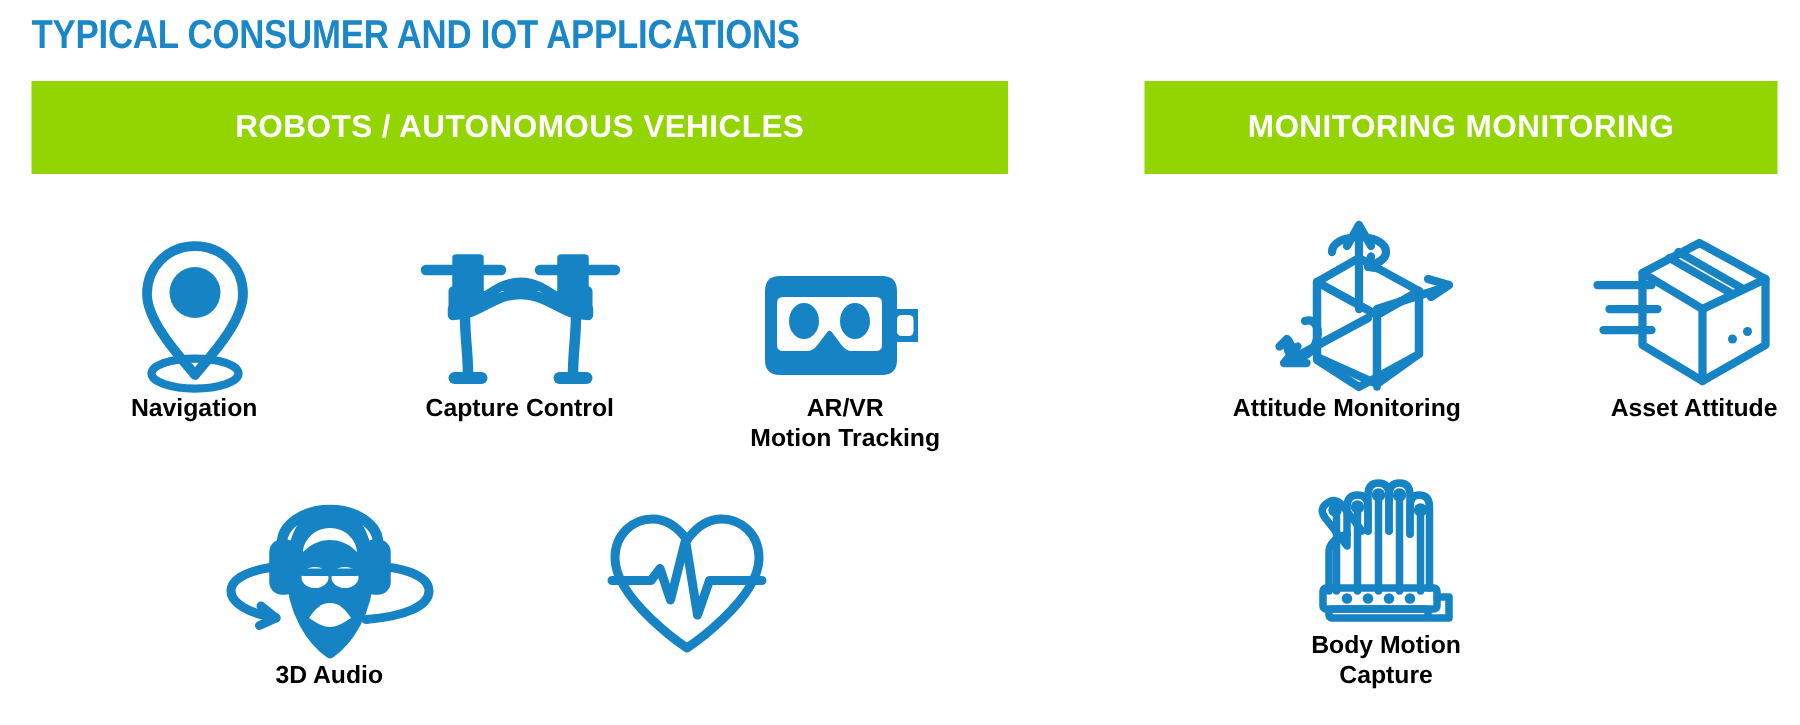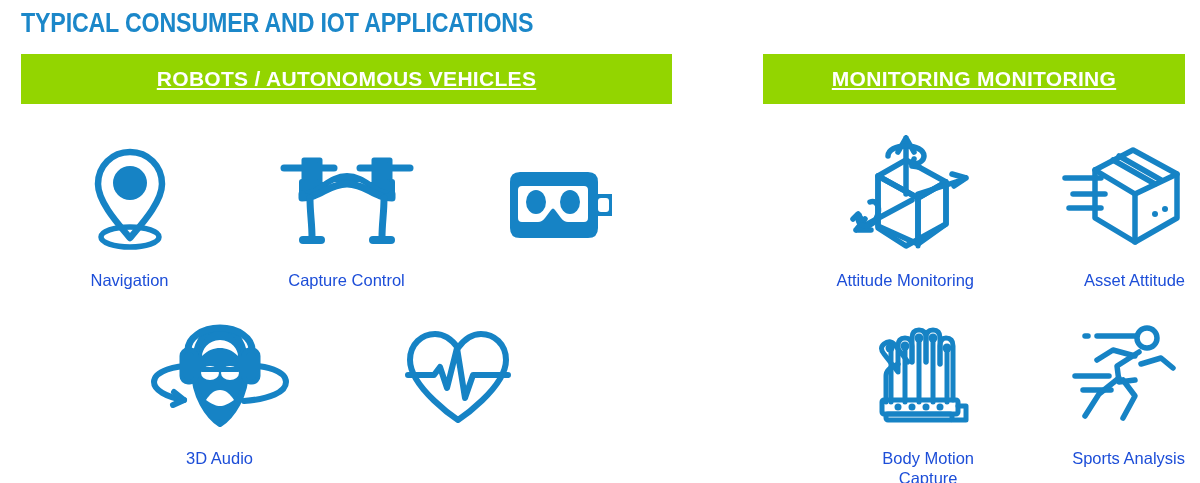--- a/index.html
+++ b/index.html
@@ -31,30 +31,29 @@
 
   
   .column {
     position: absolute;
     top: 54px;
   }
   .column.left  { left: 21px;  width: 651px; }
   .column.right { left: 763px; width: 422px; }
 
   .section-bar {
-    height: 50px;
+    height: 62px;
     background: #93D500;
     color: #ffffff;
     display: flex;
     align-items: center;
     justify-content: center;
     font-size: 21px;
     font-weight: bold;
     letter-spacing: 0.3px;
-    text-decoration: underline;
   }
 
   
   .tile-grid {
     display: flex;
     flex-wrap: wrap;
     margin-top: 0px;
   }
   .tile {
     display: flex;
@@ -63,25 +62,25 @@
     justify-content: flex-start;
     box-sizing: border-box;
   }
   .tile .icon-box {
     display: flex;
     align-items: flex-end;
     justify-content: center;
   }
   .tile .tile-label {
     text-align: center;
-    color: #1d4ed8;
+    color: #000000;
     font-size: 16.5px;
-    font-weight: normal;
+    font-weight: bold;
     line-height: 1.22;
-    margin-top: 20px;
+    margin-top: 0;
     white-space: pre-line;
   }
 
   
   .column.left .tile-grid .tile { width: 217px; }
   .column.left .tile-grid .tile .icon-box { height: 110px; }
 
   
   .column.right .tile-grid .tile { width: 211px; align-items: flex-end; }
   .column.right .tile-grid .tile .icon-box { height: 110px; }
@@ -141,20 +140,22 @@
         <svg width="128" height="86" viewBox="0 0 128 86">
           <path d="M10 18 Q10 8 20 8 L88 8 Q98 8 98 18 L98 30 L112 30 L112 52 L98 52 L98 64
                    Q98 74 88 74 L20 74 Q10 74 10 64 Z" fill="#1683C5"></path>
           <path d="M22 22 L84 22 Q88 22 88 26 L88 54 Q88 58 84 58 L68 58 Q64 58 61 54
                    L55 46 Q53 43 51 46 L45 54 Q42 58 38 58 L22 58 Q18 58 18 54 L18 26 Q18 22 22 22 Z" fill="#ffffff"></path>
           <ellipse cx="36" cy="38" rx="10" ry="12" fill="#1683C5"></ellipse>
           <ellipse cx="70" cy="38" rx="10" ry="12" fill="#1683C5"></ellipse>
           <rect x="98" y="34" width="11" height="14" rx="3" fill="#ffffff"></rect>
         </svg>
       </div>
+      <div class="tile-label">AR/VR
+Motion Tracking</div>
     </div>
 
   </div>
 
   <div class="tile-grid row-2">
 
     <div class="tile spacer-tile" style="width:90px"></div>
 
     <div class="tile">
       <div class="icon-box">
@@ -295,38 +296,15 @@
             <circle cx="48" cy="91" r="3.5"></circle>
             <circle cx="62" cy="91" r="3.5"></circle>
             <circle cx="76" cy="91" r="3.5"></circle>
           </g>
         </svg>
       </div>
       <div class="tile-label">Body Motion
 Capture</div>
     </div>
 
-    <div class="tile">
-      <div class="icon-box">
-        <svg width="124" height="108" viewBox="0 0 124 108">
-          <g fill="none" stroke="#1683C5" stroke-width="5.5" stroke-linecap="round" stroke-linejoin="round">
-            <circle cx="86" cy="18" r="10"></circle>
-
-            <path d="M78 32 L56 46 L58 62 L74 60"></path>
-
-            <path d="M74 36 L52 30 L36 40"></path>
-            <path d="M80 44 L100 38 L112 48"></path>
-
-            <path d="M62 60 L74 76 L62 98"></path>
-            <path d="M58 58 L38 74 L24 96"></path>
-
-            <line x1="36" y1="16" x2="74" y2="16"></line>
-            <line x1="24" y1="16" x2="27" y2="16"></line>
-            <line x1="14" y1="56" x2="48" y2="56"></line>
-            <line x1="22" y1="70" x2="50" y2="70"></line>
-          </g>
-        </svg>
-      </div>
-      <div class="tile-label">Sports Analysis</div>
-    </div>
 
   </div>
 </div>
 
 </body></html>

